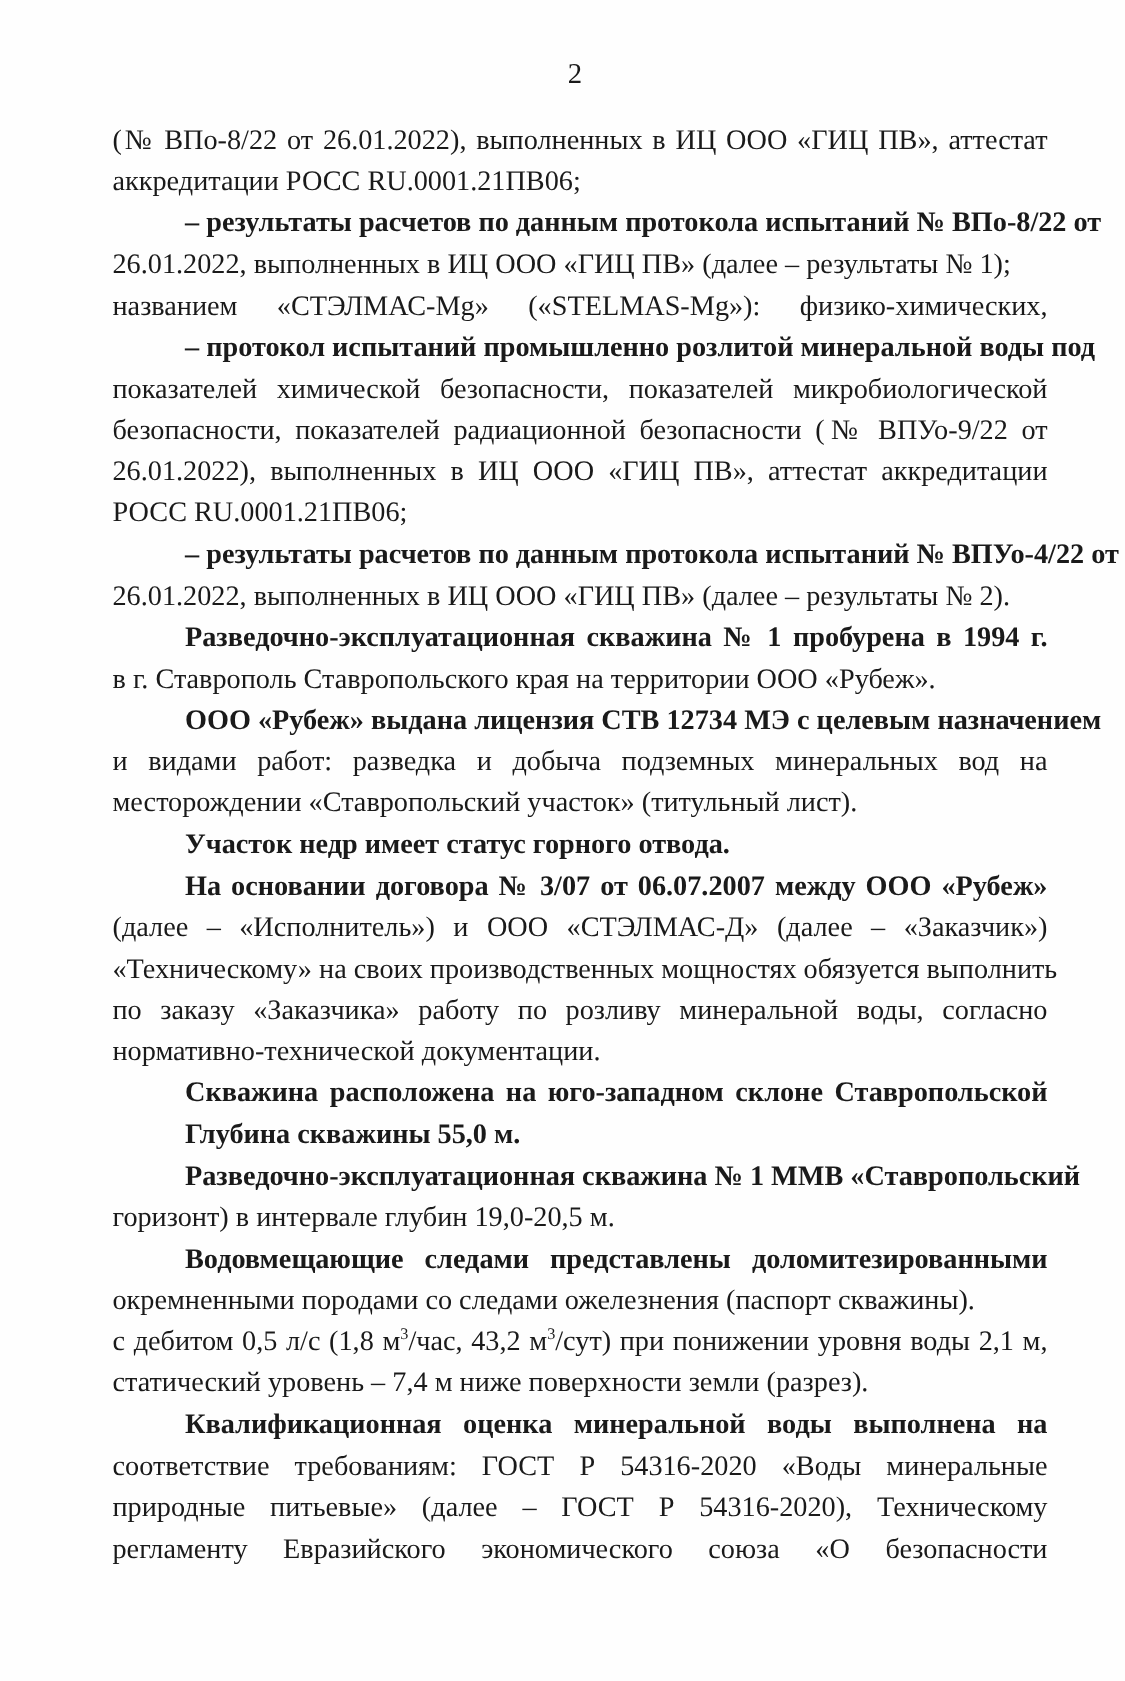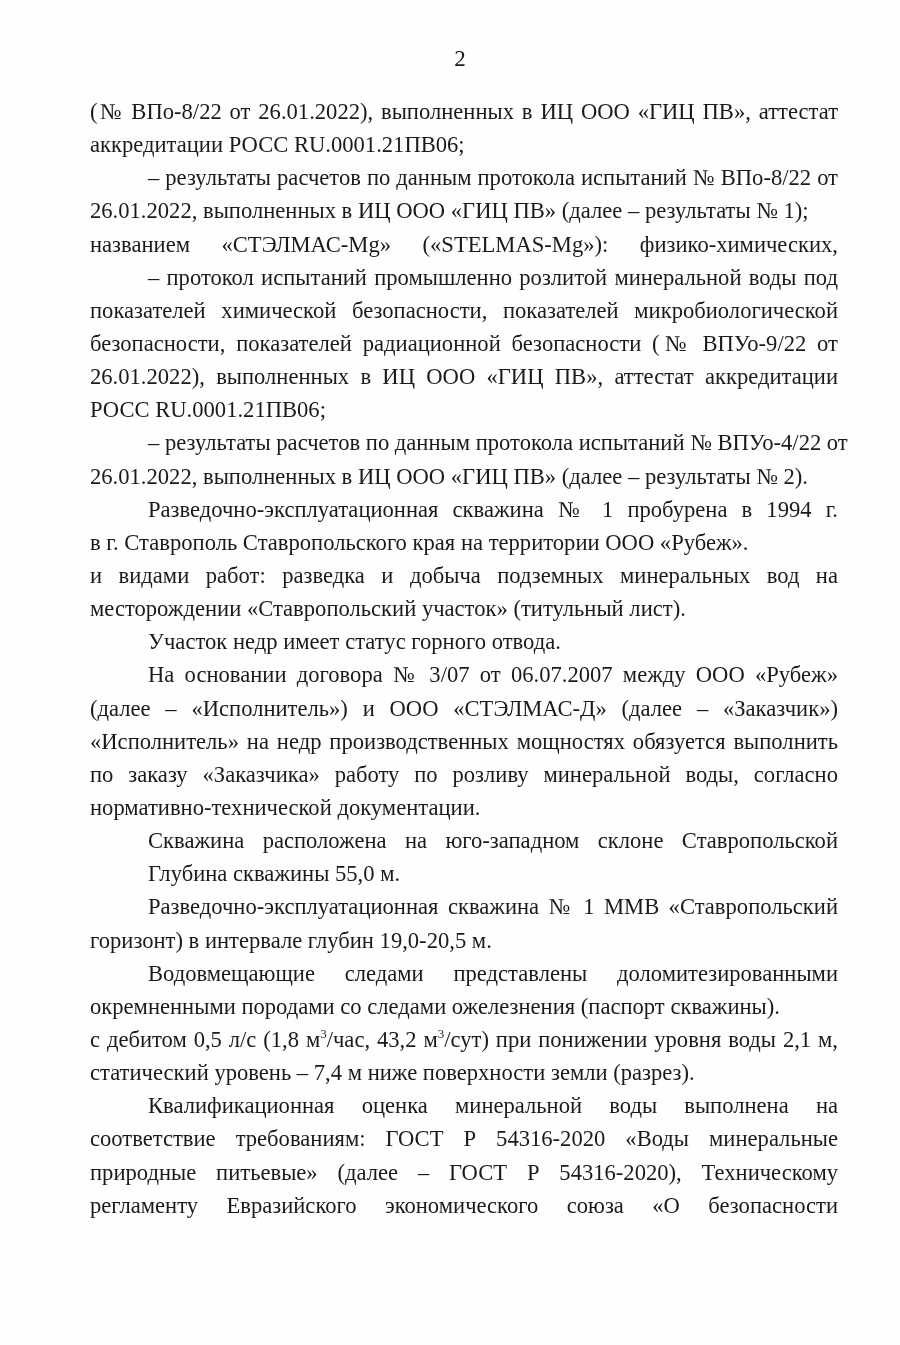--- a/index.html
+++ b/index.html
@@ -42,20 +42,21 @@
   .line {
     display: block;
     height: 33.15px;
     white-space: nowrap;
     text-align: justify;
     text-align-last: justify;
     overflow: visible;
   }
   .line.indent {
     padding-left: 58px;
+    font-weight: bold;
   }
   .line.last {
     text-align: right;
     text-align-last: left;
   }
   sup {
     font-size: 13px;
     vertical-align: 9px;
     line-height: 0;
   }
@@ -84,30 +85,31 @@
       </div>
       <div>
         <span class="line indent">– результаты расчетов по данным протокола испытаний № ВПУо-4/22 от</span>
         <span class="line last">26.01.2022, выполненных в ИЦ ООО «ГИЦ ПВ» (далее – результаты № 2).</span>
       </div>
       <div>
         <span class="line indent">Разведочно-эксплуатационная скважина № 1 пробурена в 1994 г.</span>
         <span class="line last">в г. Ставрополь Ставропольского края на территории ООО «Рубеж».</span>
       </div>
       <div>
+        <span class="line indent">ООО «Рубеж» выдана лицензия СТВ 12734 МЭ с целевым назначением</span>
         <span class="line">и видами работ: разведка и добыча подземных минеральных вод на</span>
         <span class="line last">месторождении «Ставропольский участок» (титульный лист).</span>
       </div>
       <div>
         <span class="line indent last">Участок недр имеет статус горного отвода.</span>
       </div>
       <div>
         <span class="line indent">На основании договора № 3/07 от 06.07.2007 между ООО «Рубеж»</span>
         <span class="line">(далее – «Исполнитель») и ООО «СТЭЛМАС-Д» (далее – «Заказчик»)</span>
-        <span class="line">«Исполнитель» на недр производственных мощностях обязуется выполнить</span>
+        <span class="line">«Техническому» на своих производственных мощностях обязуется выполнить</span>
         <span class="line">по заказу «Заказчика» работу по розливу минеральной воды, согласно</span>
         <span class="line last">нормативно-технической документации.</span>
       </div>
       <div>
         <span class="line indent">Скважина расположена на юго-западном склоне Ставропольской</span>
       </div>
       <div>
         <span class="line indent last">Глубина скважины 55,0 м.</span>
       </div>
       <div>

